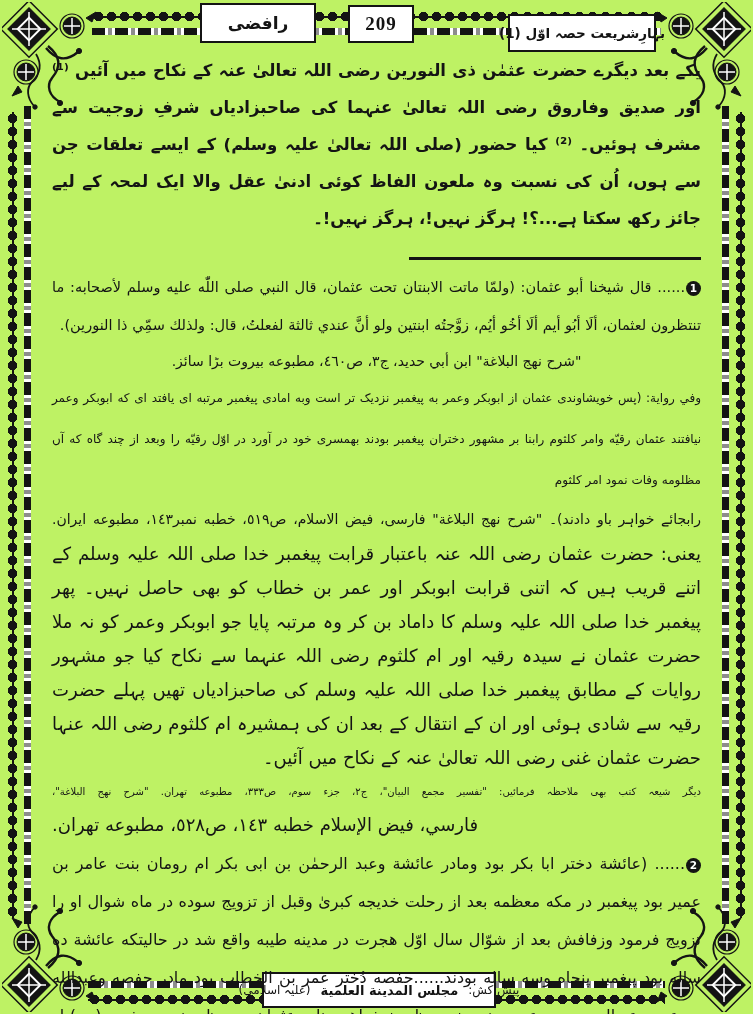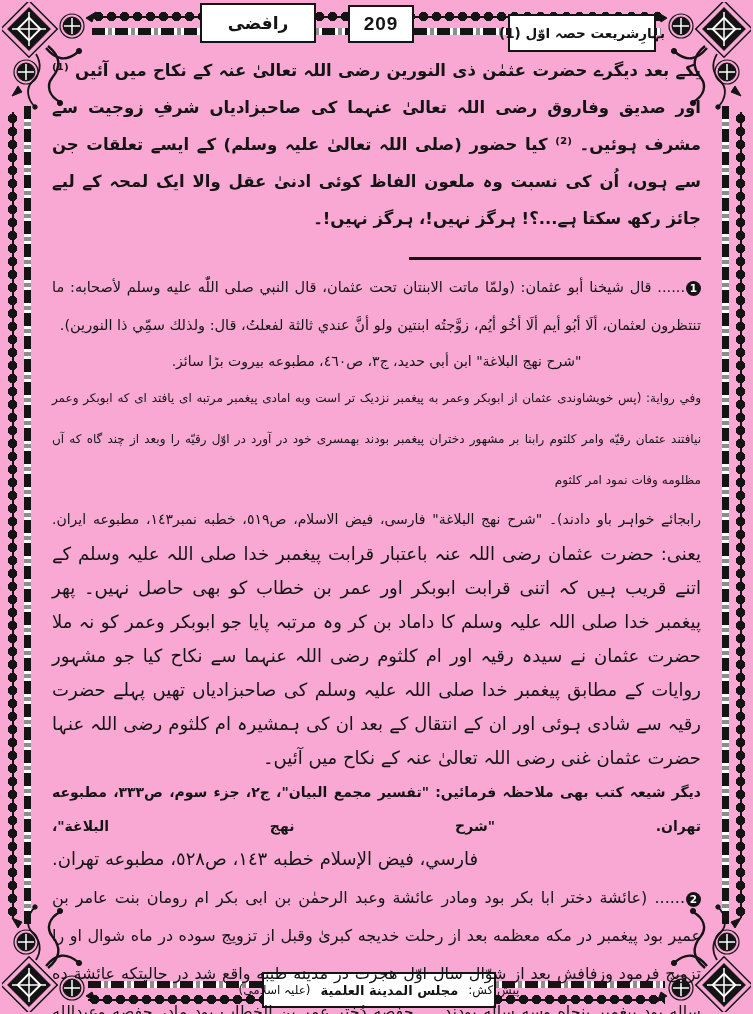--- a/index.html
+++ b/index.html
@@ -1,16 +1,16 @@
 <!DOCTYPE html>
 <html lang="ur"><head>
 <meta charset="utf-8">
 <style>
   html,body{margin:0;padding:0;background:#e8e8e8;}
-  .page{position:relative;width:753px;height:1014px;background:#f9a8d4;overflow:hidden;
+  .page{position:relative;width:753px;height:1014px;background:#bef264;overflow:hidden;
         font-family:"DejaVu Sans",sans-serif;color:#141414;}
   
   .beads-h{position:absolute;height:13px;
     background:
       radial-gradient(circle at 6.5px 6.5px,#141414 4.5px,rgba(0,0,0,0) 5px) left center/13px 13px repeat-x,
       linear-gradient(#141414,#141414) left center/100% 2px no-repeat;}
   .dash-h{position:absolute;height:7px;
     background:repeating-linear-gradient(90deg,#141414 0 13px,#ffffff 13px 16px,#8d8d8d 16px 20px,#ffffff 20px 23px);}
   .beads-v{position:absolute;width:13px;
     background:
@@ -21,36 +21,36 @@
   .corner{position:absolute;width:100px;height:120px;}
   .corner.tl{top:2px;left:2px;}
   .corner.tr{top:2px;right:2px;transform:scaleX(-1);}
   .corner.bl{bottom:2px;left:2px;transform:scaleY(-1);}
   .corner.br{bottom:2px;right:2px;transform:scale(-1,-1);}
   
   .hbox{position:absolute;background:#fff;border:2.5px solid #141414;
         display:flex;align-items:center;justify-content:center;direction:rtl;}
   .box-topic{top:3px;left:200px;width:112px;height:36px;font-size:17px;font-weight:bold;}
   .box-pageno{top:5px;left:348px;width:62px;height:34px;font-size:19px;font-weight:bold;
-              font-family:Liberation Sans, sans-serif;letter-spacing:1px;}
+              font-family:Liberation Serif, serif;letter-spacing:1px;}
   .box-title{top:7px;left:508px;width:144px;height:34px;font-size:13.5px;font-weight:bold;white-space:nowrap;margin-top:7px;}
   .box-footer{bottom:6px;left:262px;width:230px;height:32px;font-size:12px;white-space:nowrap;}
   .box-footer .bold{font-weight:bold;font-size:13px;margin:0 10px;}
   
   .content{position:absolute;top:52px;right:52px;left:52px;bottom:58px;
            direction:rtl;text-align:justify;}
   .seg{display:inline;}
   .main-para{font-size:16.5px;line-height:37px;font-weight:600;min-height:111px;text-align:justify;}
   .fn-divider{height:3px;background:#141414;width:45%;margin:20px 0 8px auto;margin-right:0;}
   .fn-arabic{font-size:14.5px;line-height:38px;min-height:76px;}
   .fn-ref{font-size:14px;line-height:34px;text-align:center;}
   .riwayat{font-size:12px;line-height:41px;min-height:123px;}
   .riwayat-ref{font-size:14px;line-height:36px;text-align:justify;text-align-last:justify;}
   .explain{font-size:18px;line-height:34px;font-weight:400;min-height:136px;}
-  .shia-line1{font-size:14px;line-height:34px;text-align:justify;text-align-last:justify;font-weight:bold;}
+  .shia-line1{font-size:10px;line-height:34px;text-align:justify;text-align-last:justify;}
   .shia-line2{font-size:18px;line-height:32px;text-align:left;}
   .fn2-para{font-size:16px;line-height:38px;min-height:228px;margin-top:4px;}
   .fnmark{display:inline-block;width:15px;height:15px;border-radius:50%;background:#141414;color:#fff;
           font-size:10.5px;line-height:15px;text-align:center;font-weight:bold;margin-left:1px;}
   .dots{letter-spacing:1px;}
 </style>
 </head>
 <body>
 
 <div class="page">

